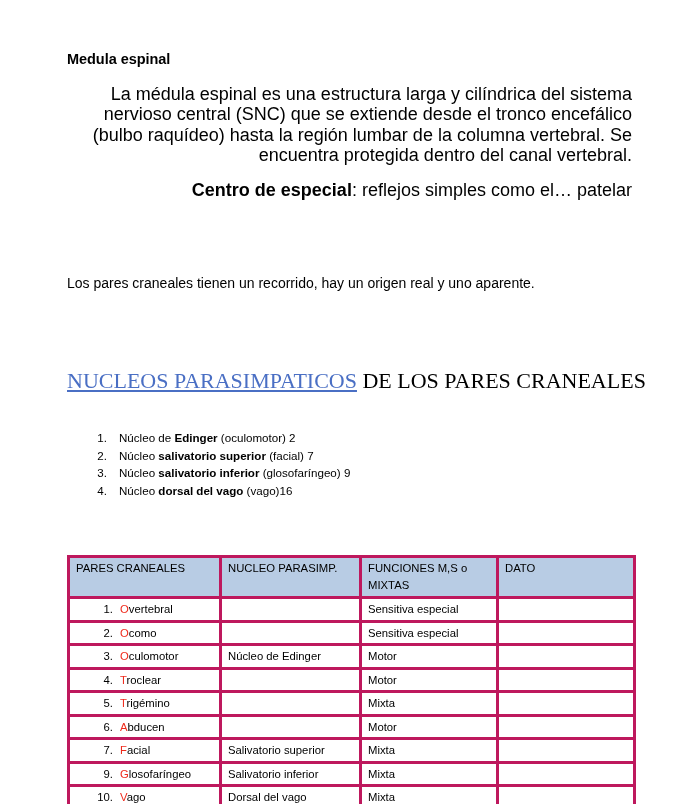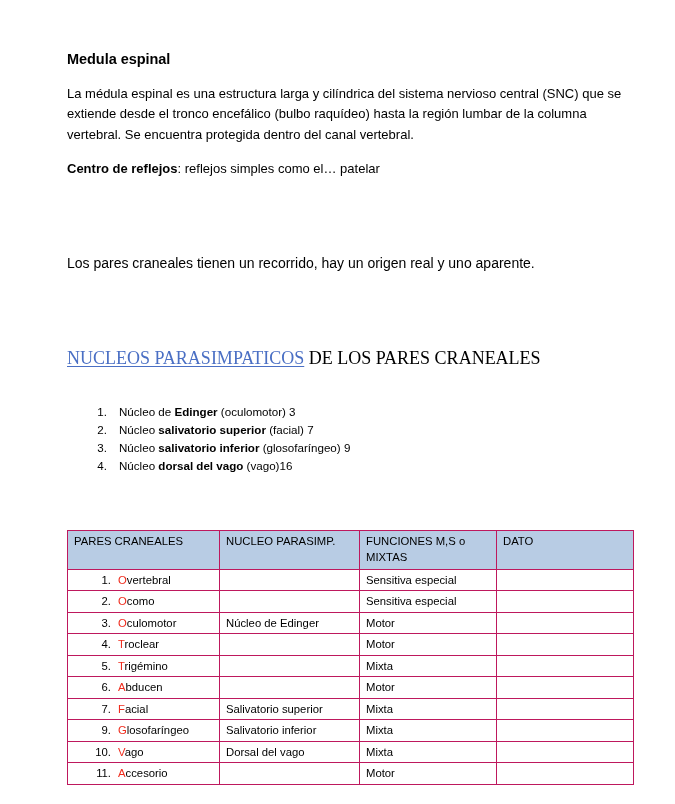--- a/index.html
+++ b/index.html
@@ -33,40 +33,40 @@
 
   
   h1.doc-title {
     font-size: 14.5px;
     font-weight: bold;
     margin: 0 0 15px 0;
     letter-spacing: -0.05px;
     line-height: 1.3;
   }
   p.body-par {
-    font-size: 13px;
+    font-size: 18px;
     line-height: 20.5px;
     margin: 0 0 14px 0;
-    text-align: left;
+    text-align: right;
   }
   p.body-par .lead {
     font-weight: bold;
   }
   .spacer-lg { height: 60px; }
 
   p.note-par {
     font-size: 14px;
     line-height: 18px;
     margin: 0;
   }
 
   
   .section-heading {
     font-family: "Liberation Serif", serif;
-    font-size: 18px;
+    font-size: 22px;
     line-height: 1.25;
     margin: 0;
     white-space: nowrap;
   }
   .section-heading .link-part {
     color: #4a6fc4;
     text-decoration: underline;
     text-underline-offset: 2px;
   }
   .section-heading .plain-part {
@@ -96,21 +96,21 @@
 
   
   table.pares-table {
     border-collapse: collapse;
     width: 566px;
     table-layout: fixed;
     font-size: 11.3px;
   }
   table.pares-table td,
   table.pares-table th {
-    border: 1px solid #be185d;
+    border: 3px solid #be185d;
     padding: 2px 5px 2px 6px;
     vertical-align: top;
     text-align: left;
     font-weight: normal;
     line-height: 16.5px;
     height: 16px;
     overflow: hidden;
   }
   table.pares-table thead th {
     background: #b8cce4;
@@ -144,38 +144,38 @@
 
 <div class="page">
   <div class="content">
 
     <h1 class="doc-title">Medula espinal</h1>
 
     <p class="body-par">La médula espinal es una estructura larga y cilíndrica del sistema nervioso central (SNC) que se extiende desde el tronco encefálico (bulbo raquídeo) hasta la región lumbar de la columna vertebral. Se encuentra protegida dentro del canal vertebral.</p>
 
 
     <p class="body-par">
-      <span class="lead">Centro de reflejos</span><span>: reflejos simples como el… patelar</span>
+      <span class="lead">Centro de especial</span><span>: reflejos simples como el… patelar</span>
     </p>
 
     <div class="spacer-lg"></div>
 
     <p class="note-par">Los pares craneales tienen un recorrido, hay un origen real y uno aparente.</p>
 
     <div style="height:75px"></div>
 
     <div class="section-heading">
       <span class="link-part">NUCLEOS PARASIMPATICOS</span><span class="plain-part"> DE LOS PARES CRANEALES</span>
     </div>
 
     <div style="height:34px"></div>
 
     <ol class="nuclei-list">
       <li>
-        <span class="num">1.</span><span>Núcleo de </span><b>Edinger</b><span> (oculomotor) 3</span>
+        <span class="num">1.</span><span>Núcleo de </span><b>Edinger</b><span> (oculomotor) 2</span>
       </li>
       <li>
         <span class="num">2.</span><span>Núcleo </span><b>salivatorio superior</b><span> (facial) 7</span>
       </li>
       <li>
         <span class="num">3.</span><span>Núcleo </span><b>salivatorio inferior</b><span> (glosofaríngeo) 9</span>
       </li>
       <li>
         <span class="num">4.</span><span>Núcleo </span><b>dorsal del vago</b><span> (vago)16</span>
       </li>

